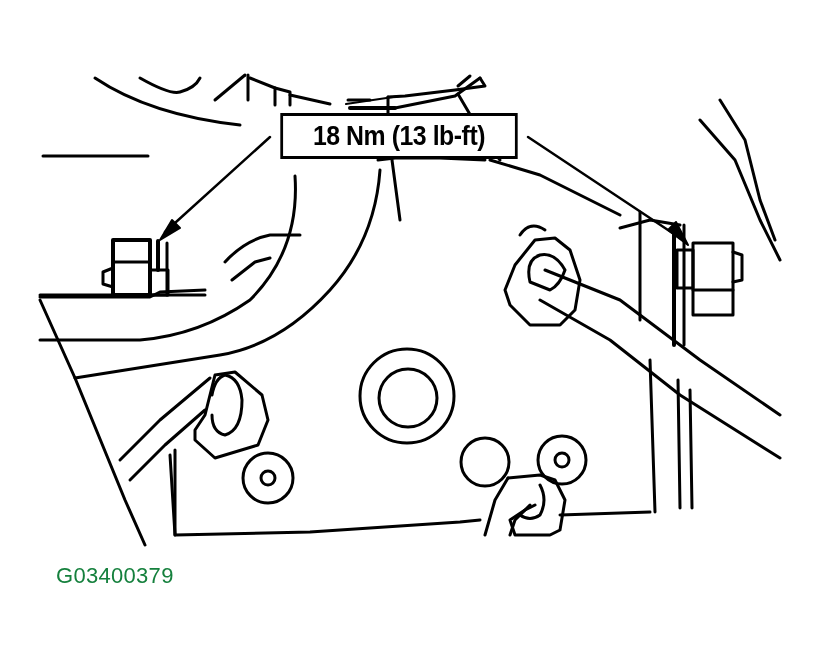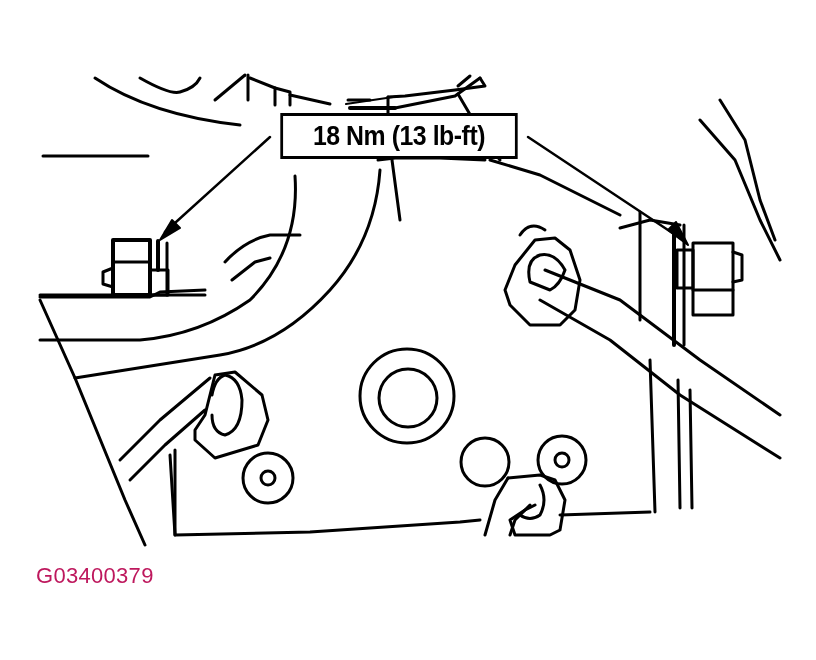--- a/index.html
+++ b/index.html
@@ -36,25 +36,25 @@
       font-family: "Liberation Sans", sans-serif;
       font-weight: bold;
       font-size: 27px;
       letter-spacing: -0.5px;
       color: #000;
       transform: scaleX(0.92);
       transform-origin: center;
     }
     .figure-id {
       position: absolute;
-      left: 36px;
+      left: 56px;
       top: 563px;
       font-family: "Liberation Sans", sans-serif;
       font-size: 22px;
-      color: #be185d;
+      color: #15803d;
       letter-spacing: 0.3px;
     }
   </style>
 </head>
 <body>
 
 <svg id="diagram" viewBox="0 0 816 660" xmlns="http://www.w3.org/2000/svg" fill="none" stroke="#000" stroke-width="3" stroke-linecap="round" stroke-linejoin="round">
 
   <g>
     <path d="M95 78 Q150 115 240 125"></path>

